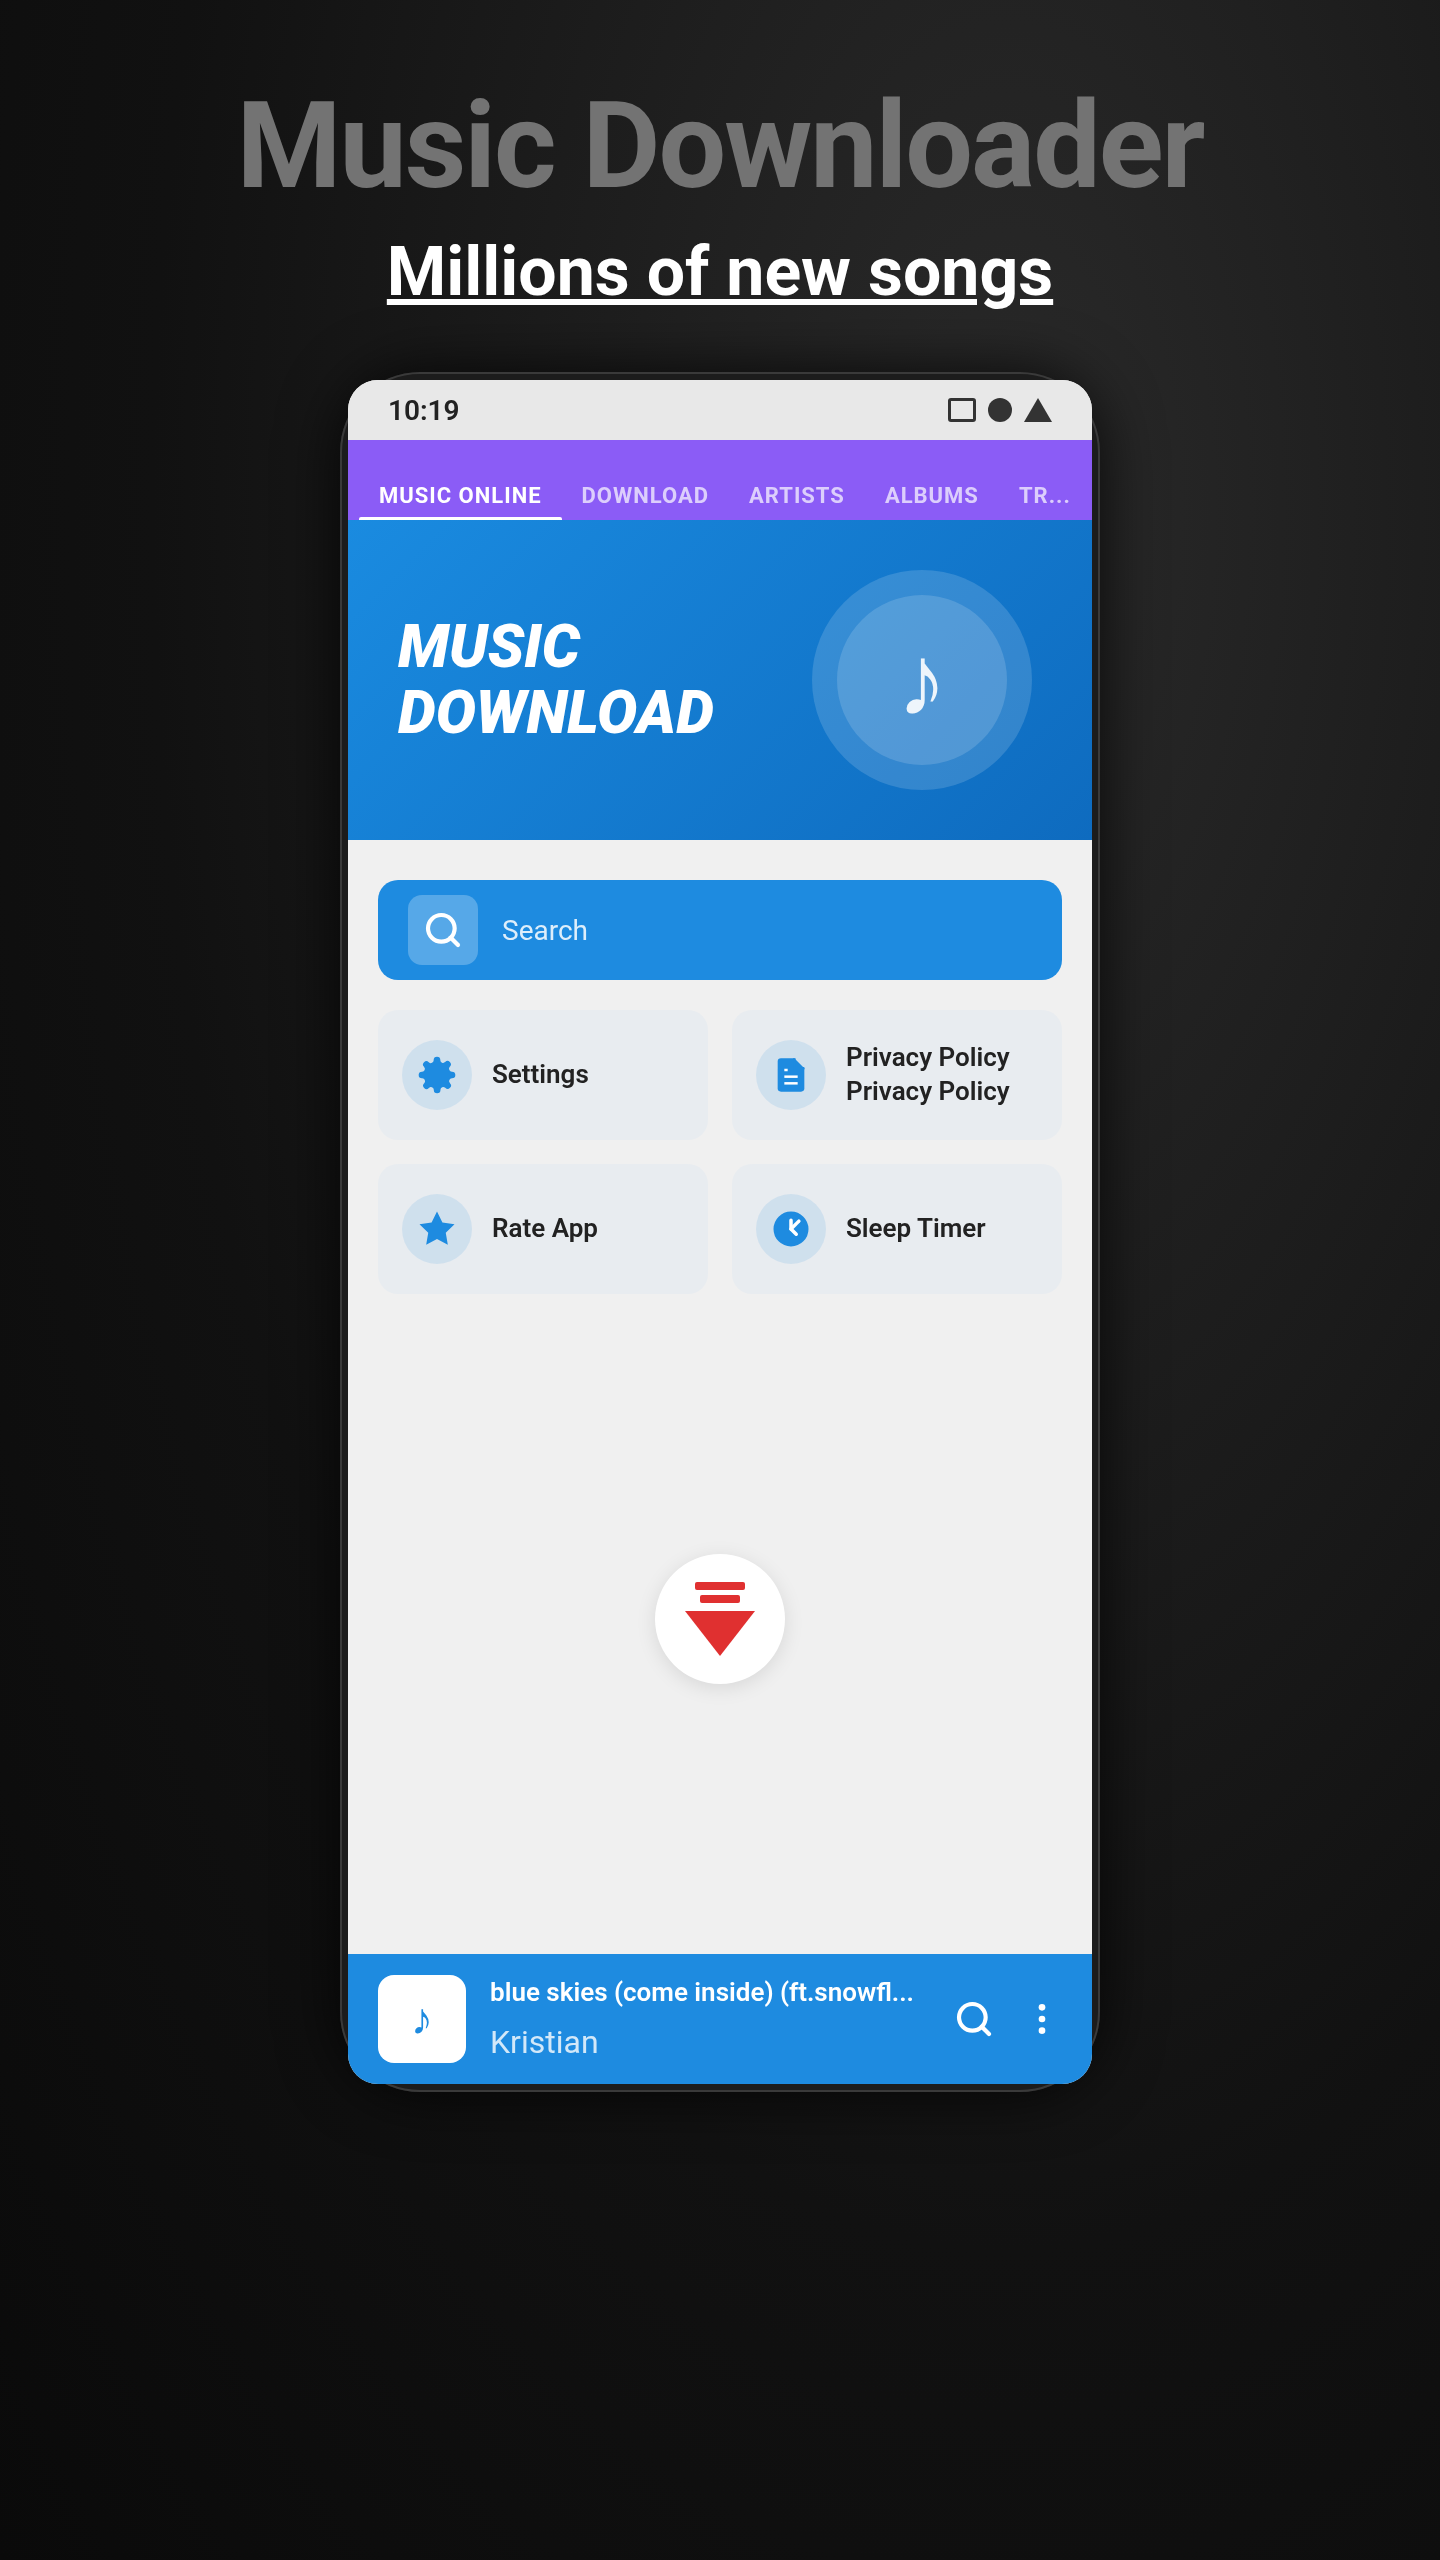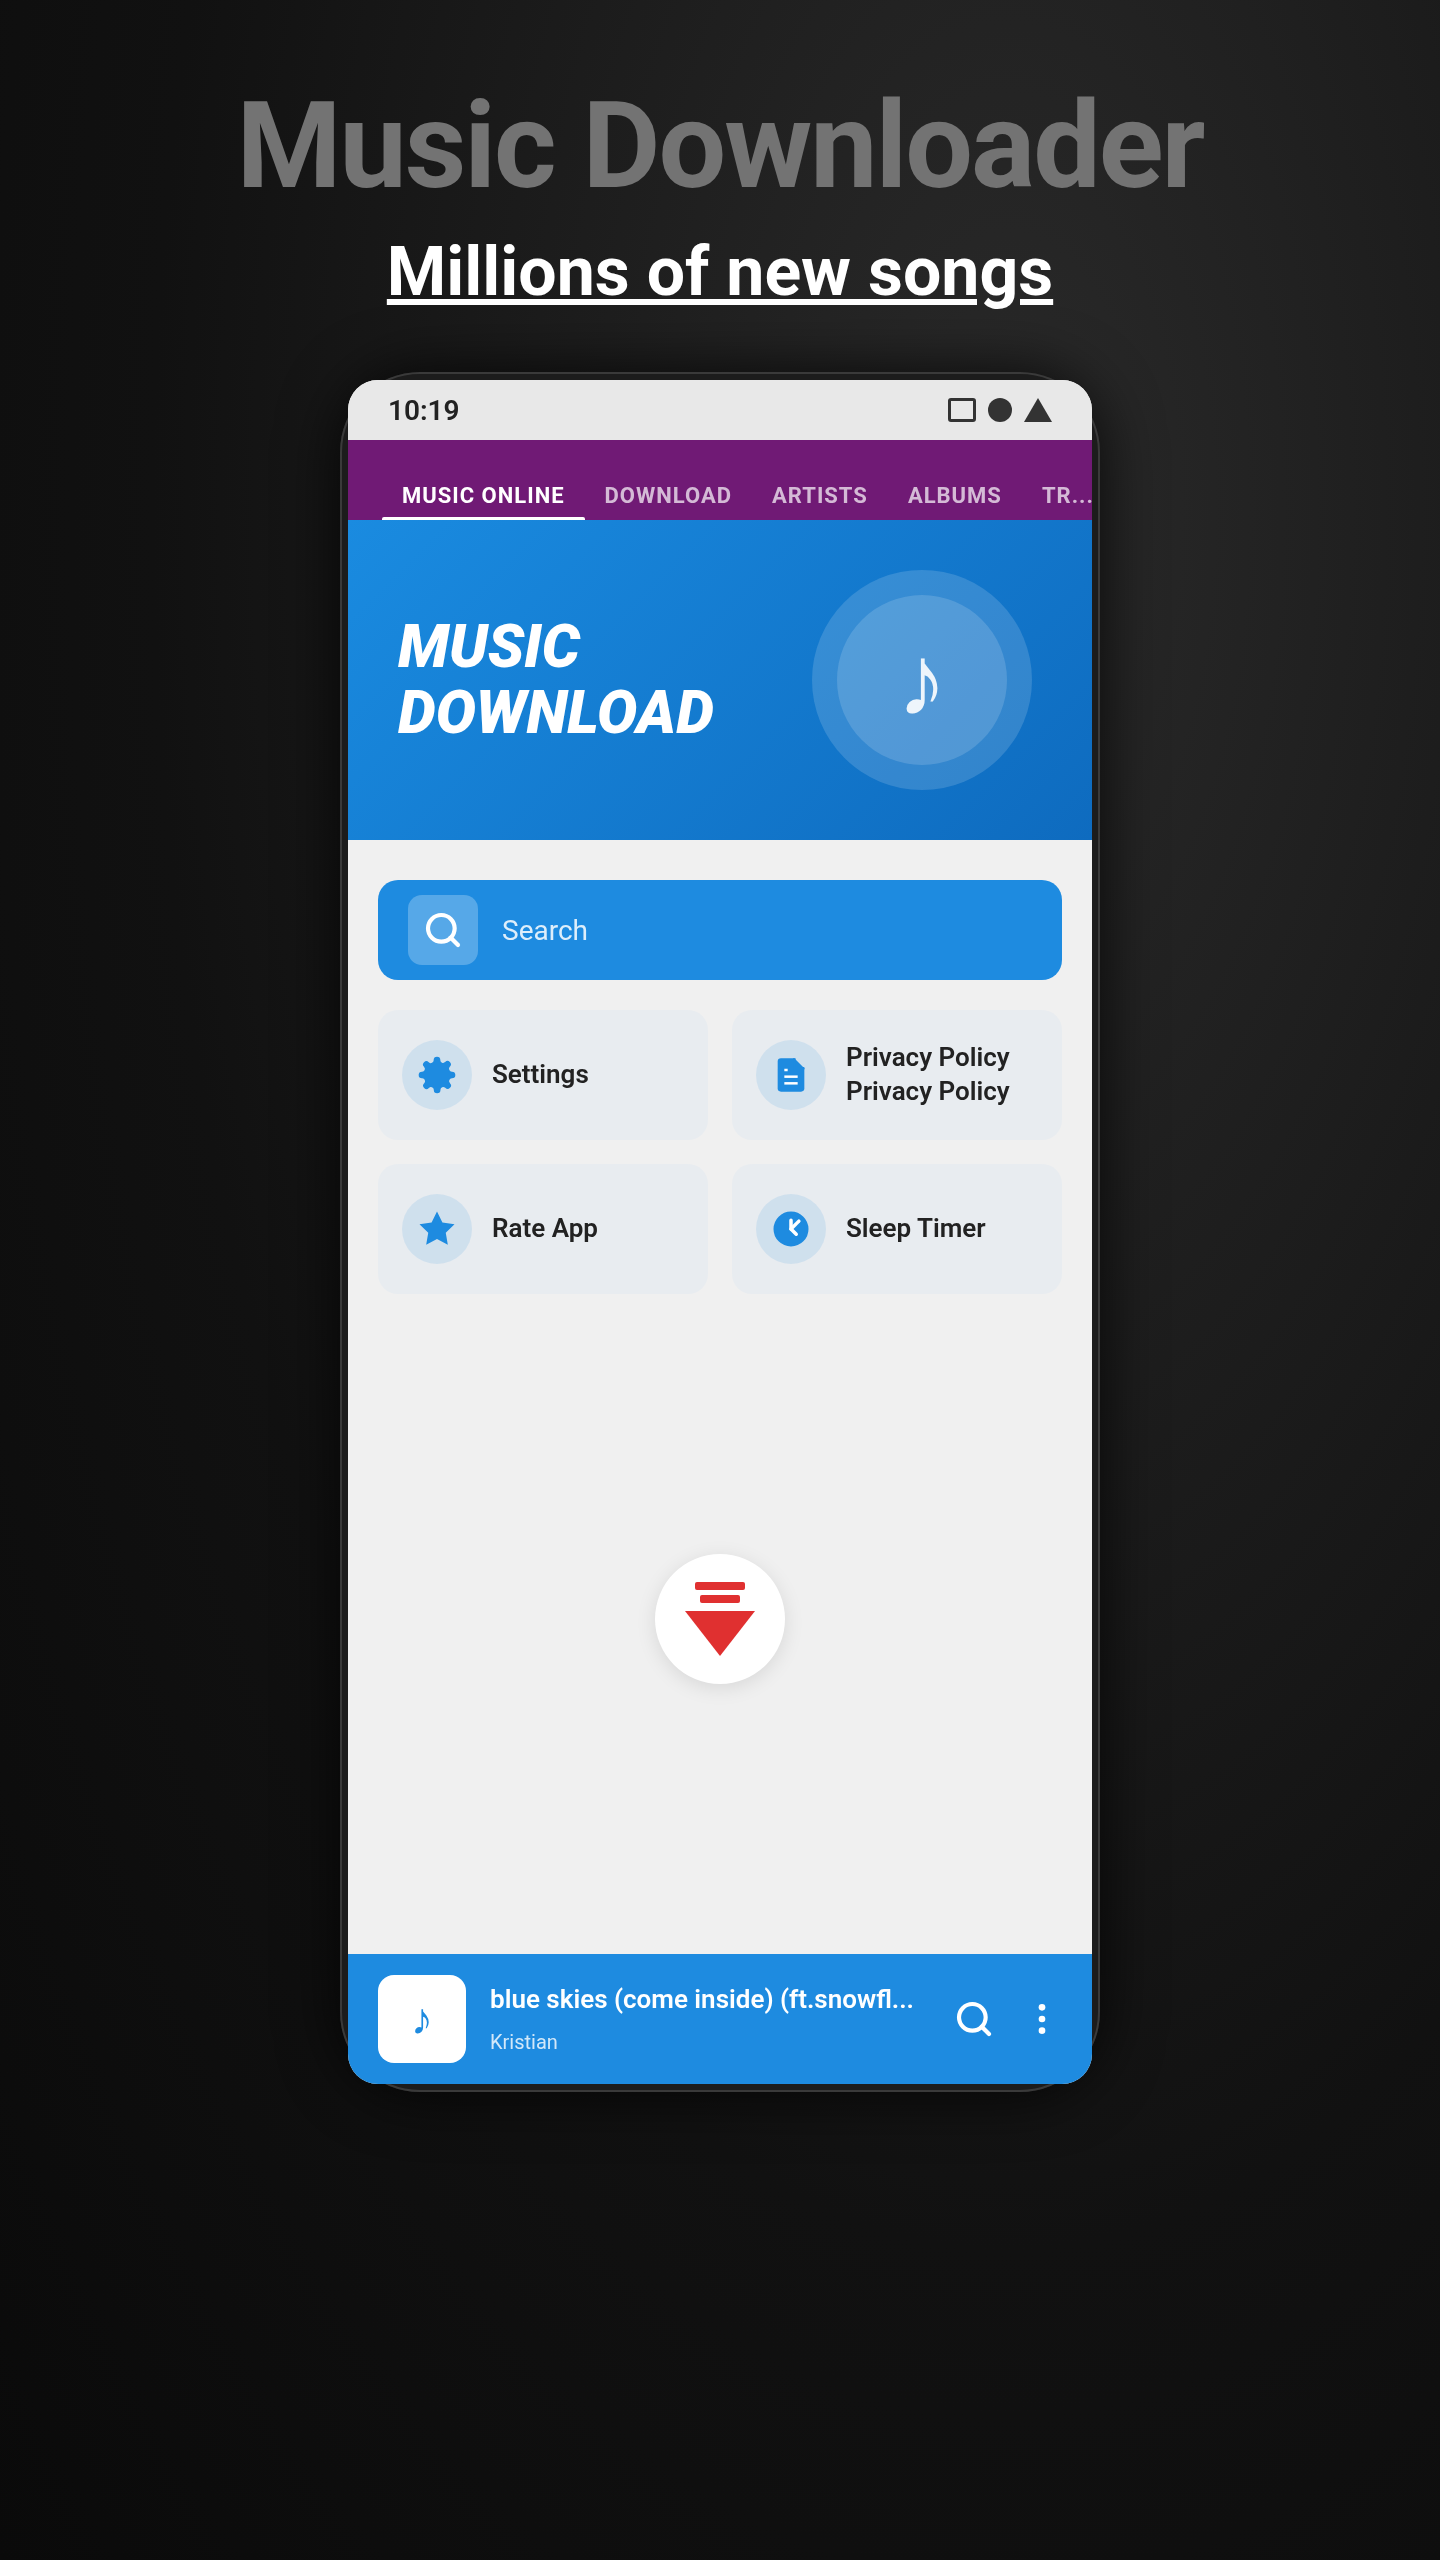--- a/index.html
+++ b/index.html
@@ -104,24 +104,24 @@
     .status-icon-wifi {
       width: 0;
       height: 0;
       border-left: 14px solid transparent;
       border-right: 14px solid transparent;
       border-bottom: 24px solid #333;
     }
 
     
     .tab-bar {
-      background: #701a75;
+      background: #8b5cf6;
       display: flex;
       align-items: flex-end;
-      padding: 0 34px;
+      padding: 0 11px;
       height: 80px;
       flex-shrink: 0;
       overflow: hidden;
     }
     .tab-item {
       padding: 16px 20px 12px;
       font-size: 22px;
       font-weight: 700;
       color: rgba(255,255,255,0.7);
       letter-spacing: 1px;
@@ -347,21 +347,21 @@
     }
     .np-title {
       font-size: 26px;
       color: #fff;
       font-weight: 600;
       white-space: nowrap;
       overflow: hidden;
       text-overflow: ellipsis;
     }
     .np-artist {
-      font-size: 20px;
+      font-size: 32px;
       color: rgba(255,255,255,0.8);
       margin-top: 16px;
     }
     .np-controls {
       display: flex;
       align-items: center;
       gap: 28px;
     }
   </style>
 </head>

